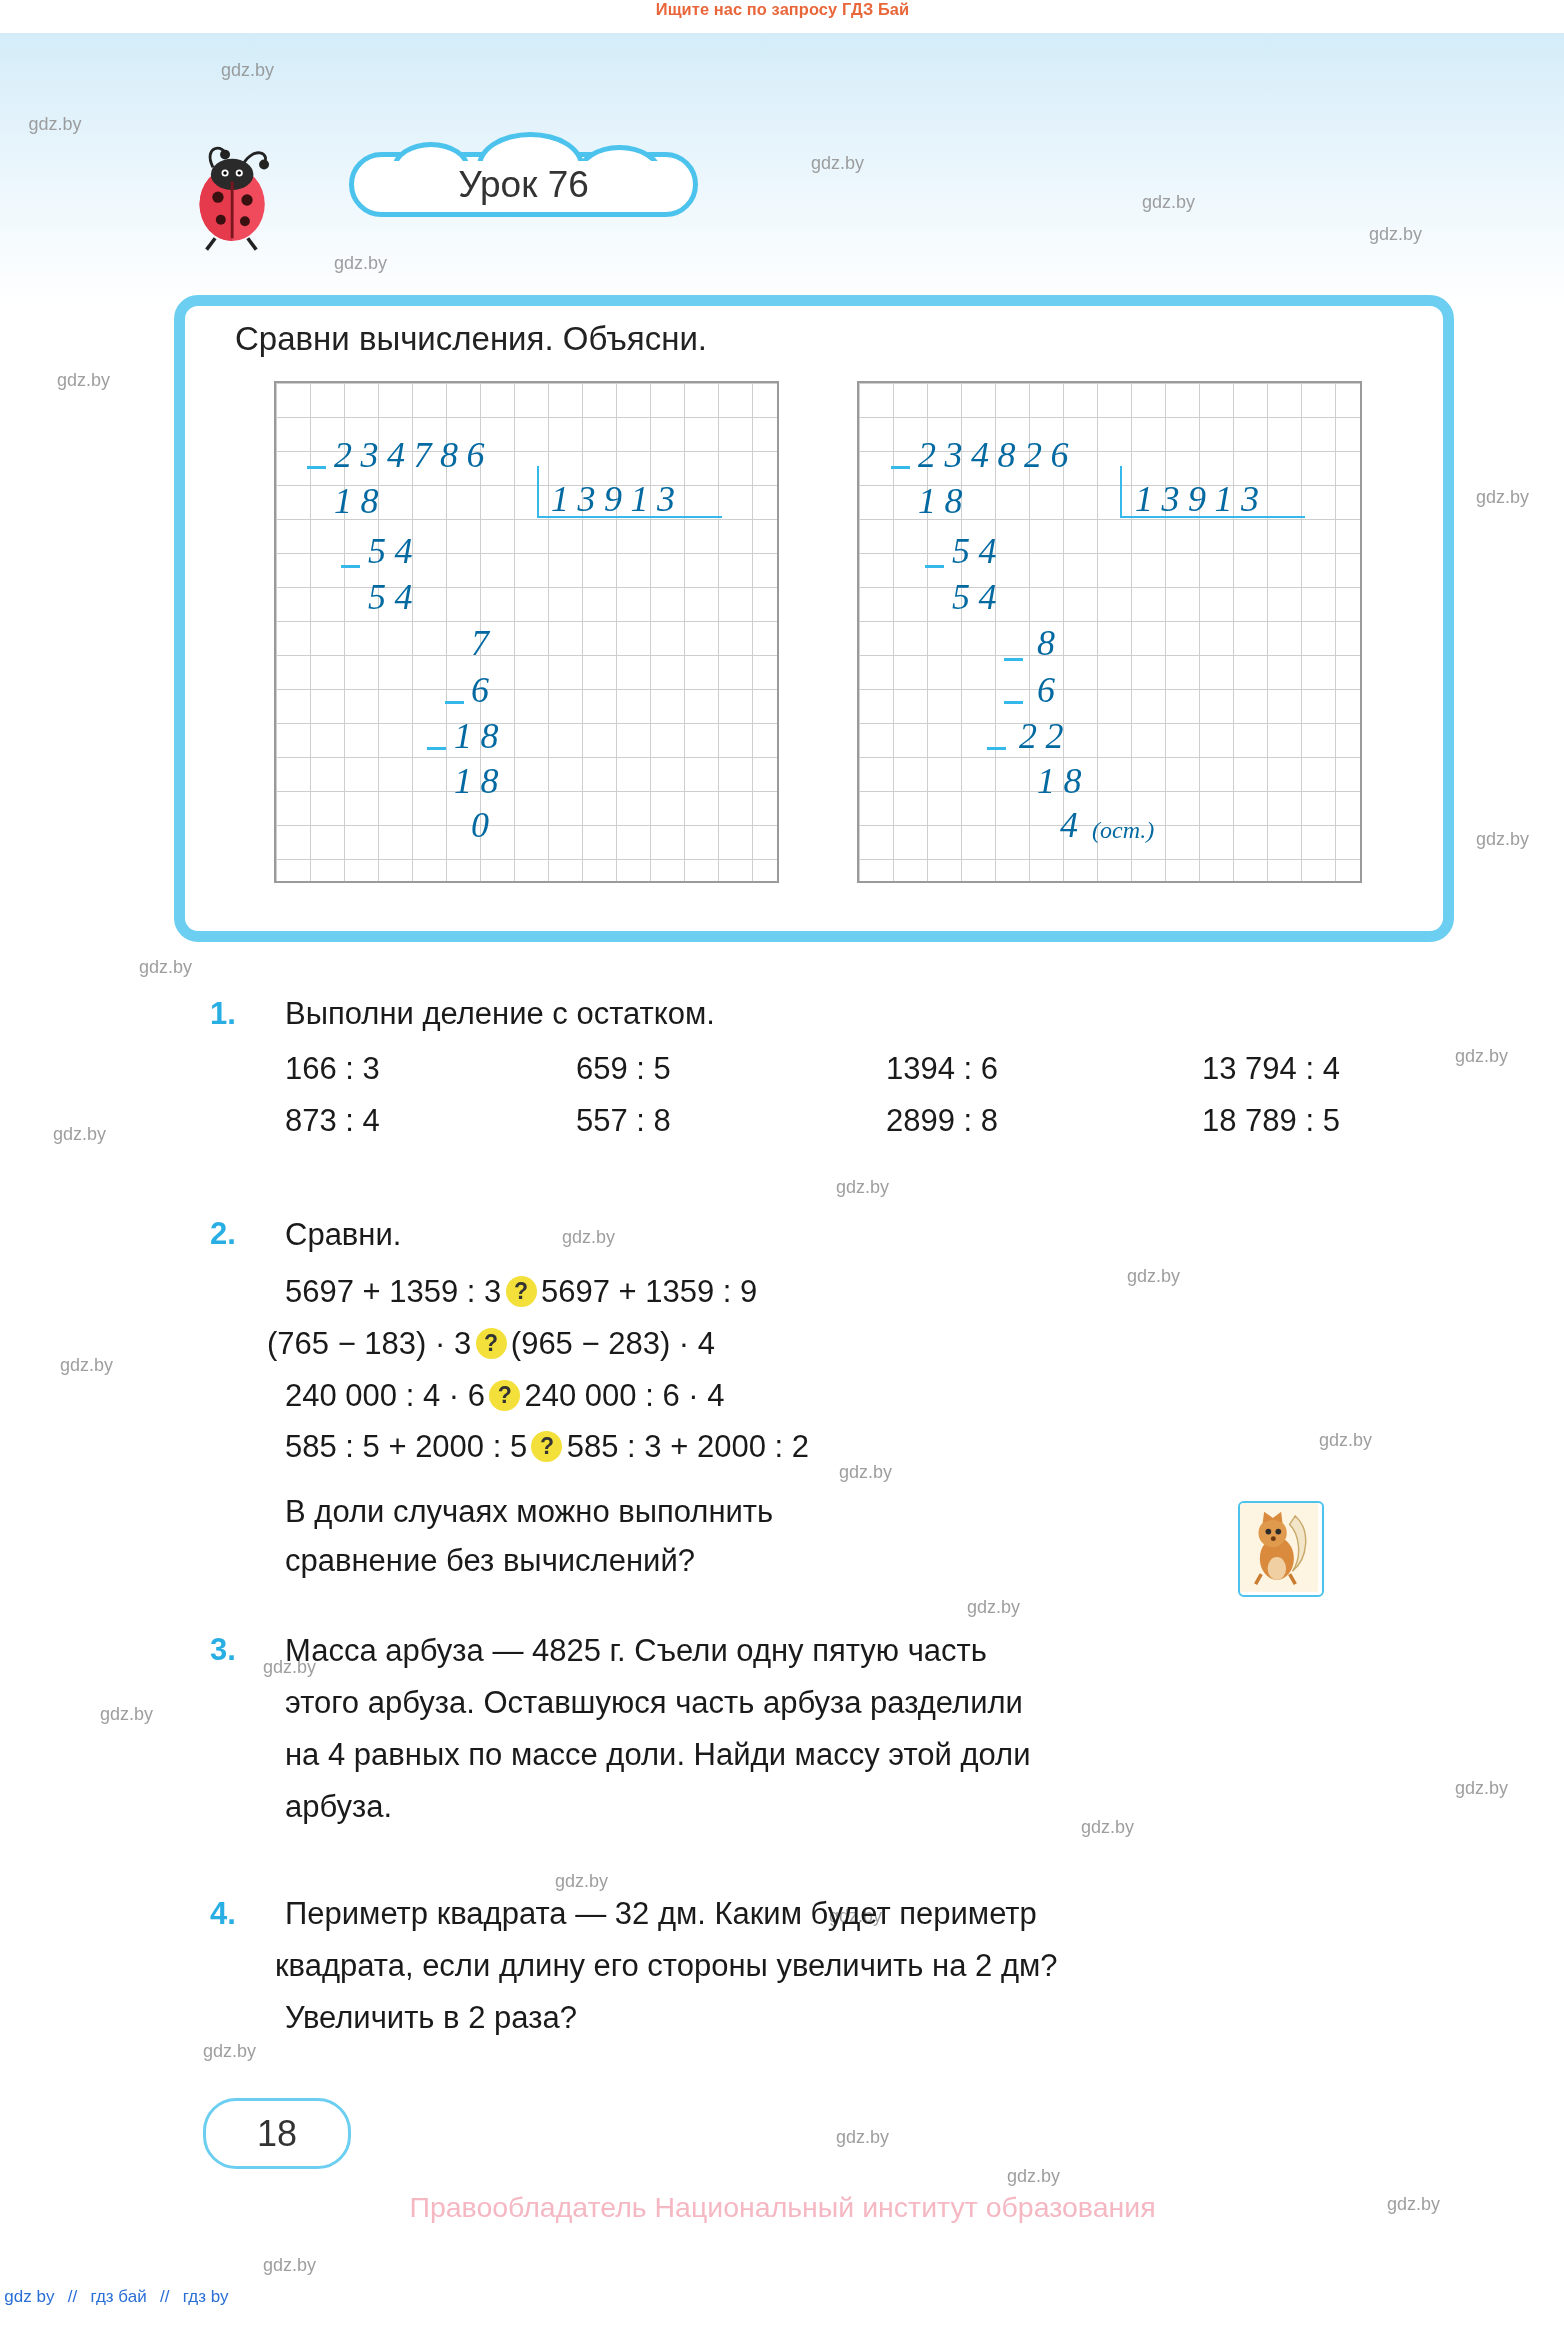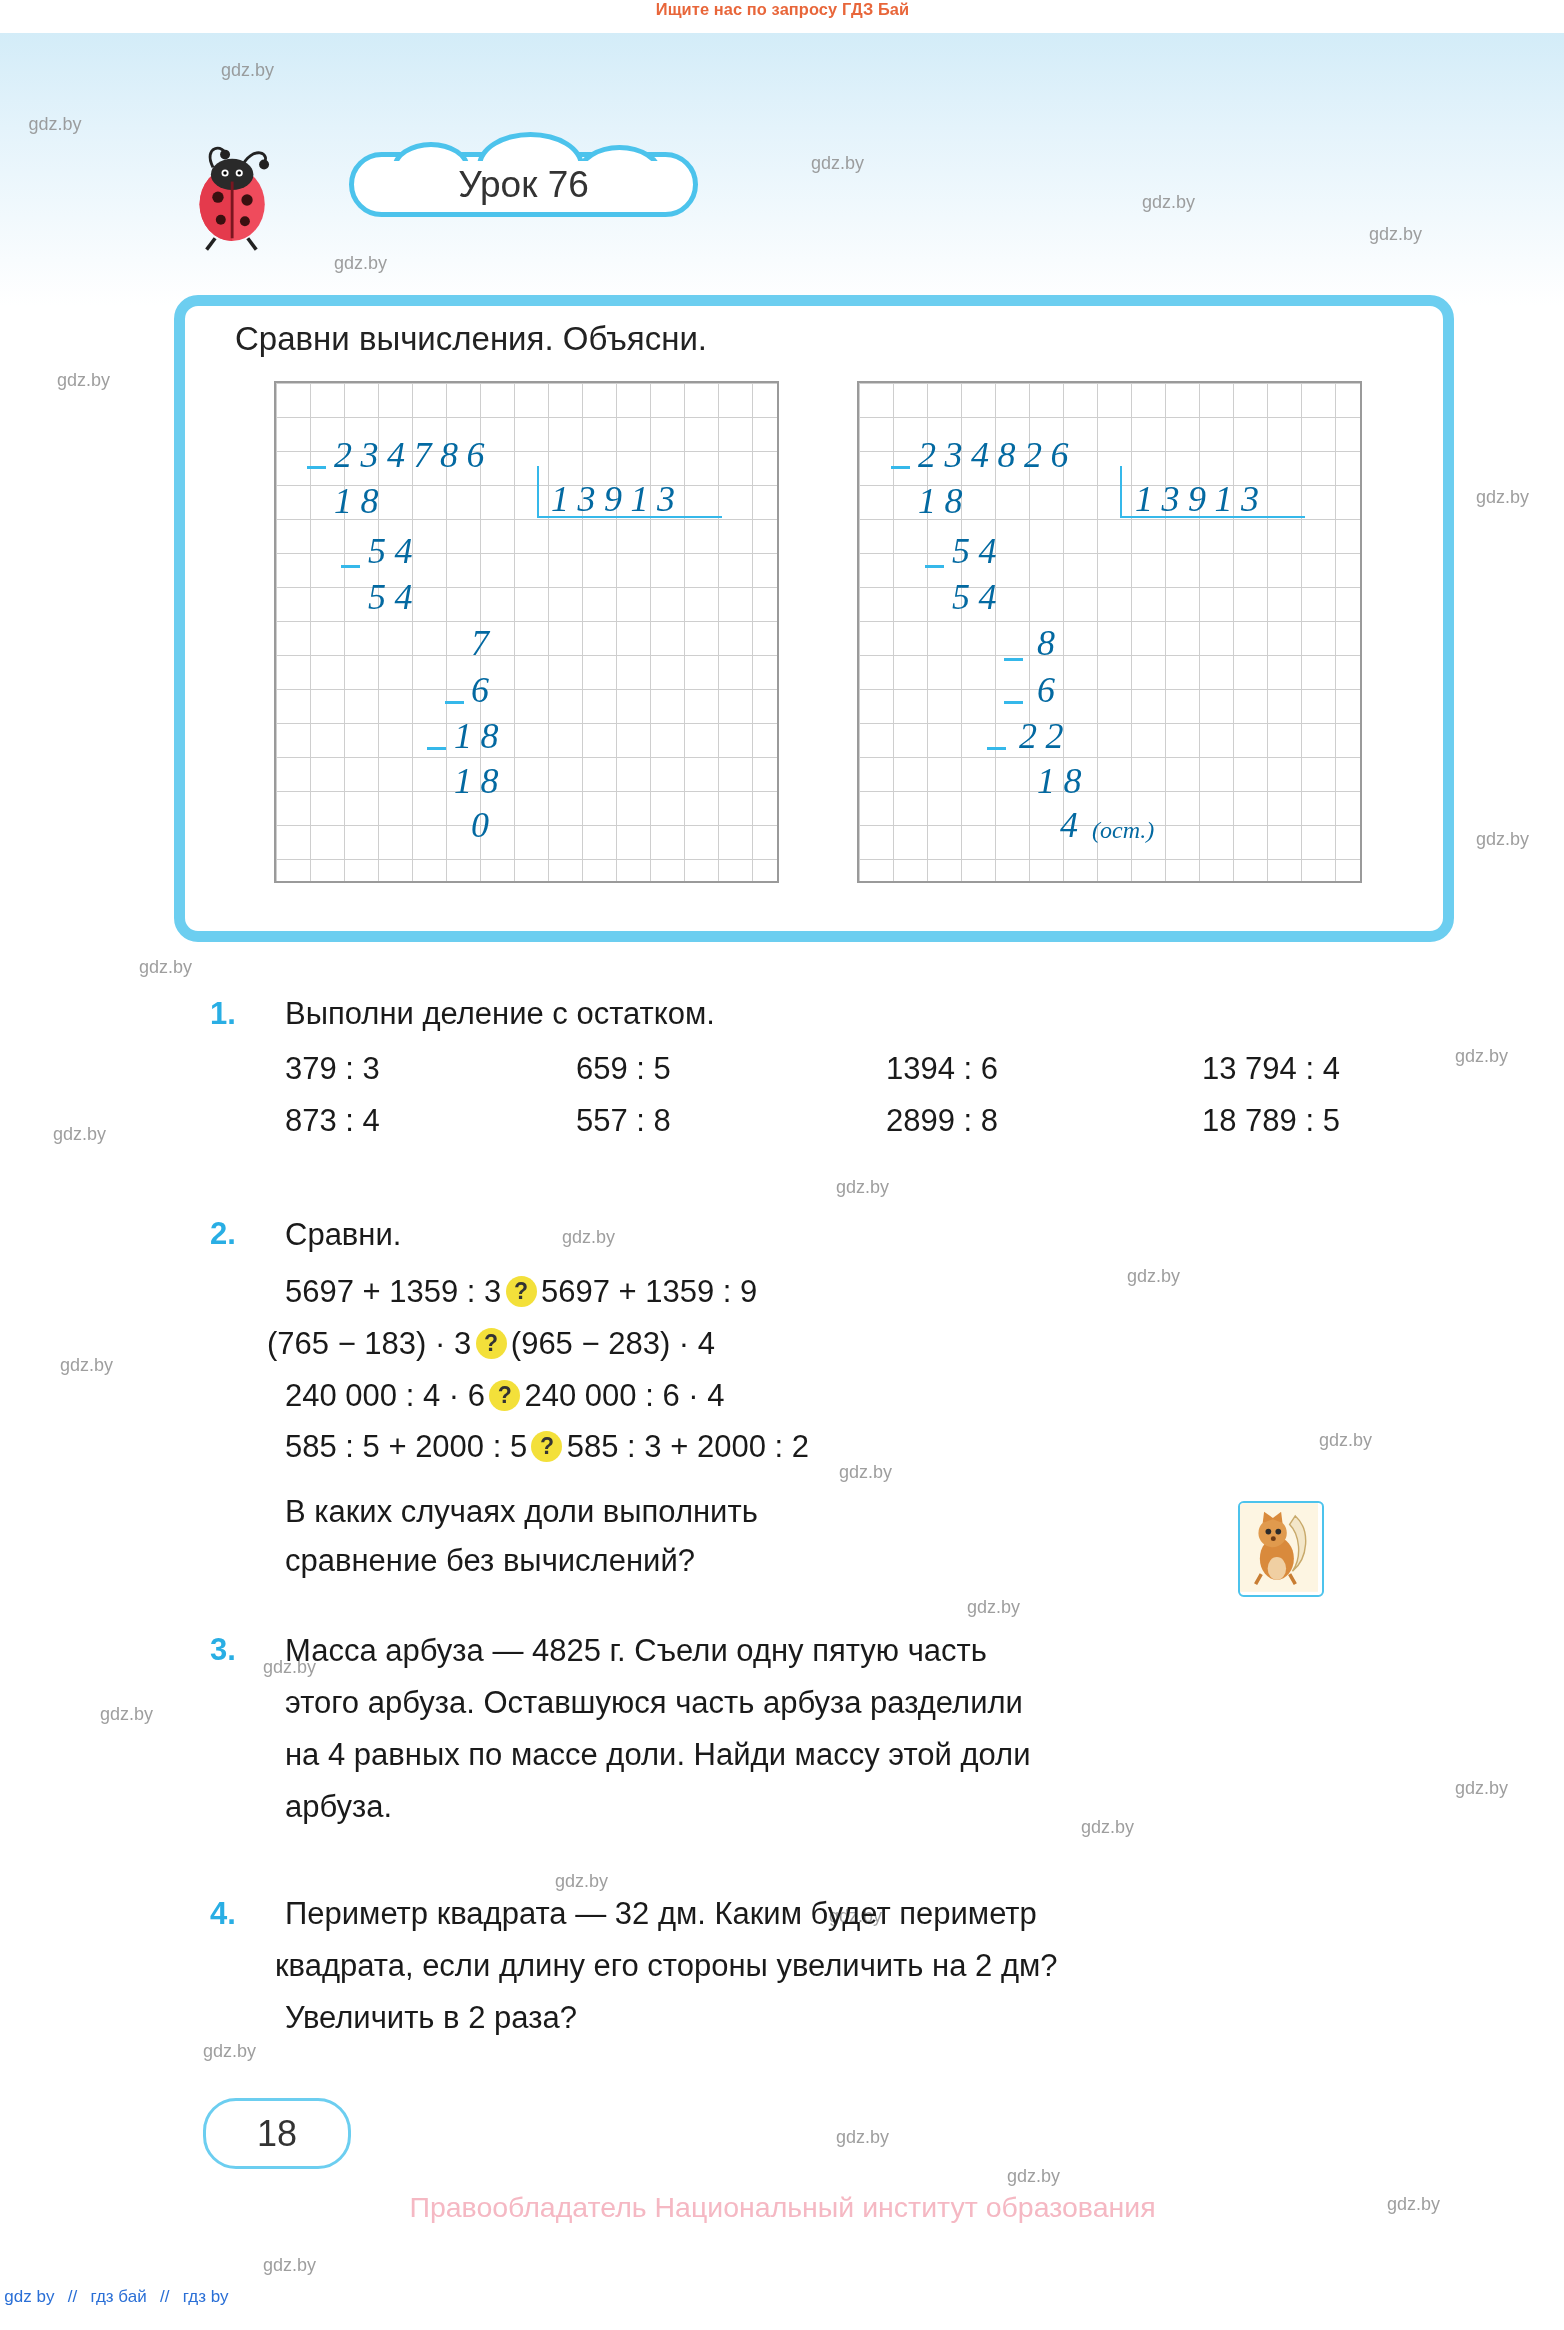--- a/index.html
+++ b/index.html
@@ -230,21 +230,21 @@
 <div class="hw" style="left:1037px;top:669px;">6</div>
 <div class="minus" style="left:987px;top:747px;"></div>
 <div class="hw" style="left:1019px;top:715px;">22</div>
 <div class="hw" style="left:1037px;top:760px;">18</div>
 <div class="hw" style="left:1060px;top:804px;">4</div>
 <div class="hw small" style="left:1092px;top:817px;">(ост.)</div>
 
 <div class="num" style="left:210px;top:996px;">1.</div>
 <div class="txt" style="left:285px;top:992px;">Выполни деление с остатком.</div>
 
-<div class="txt" style="left:285px;top:1047px;">379 : 3</div>
+<div class="txt" style="left:285px;top:1047px;">166 : 3</div>
 <div class="txt" style="left:576px;top:1047px;">659 : 5</div>
 <div class="txt" style="left:886px;top:1047px;">1394 : 6</div>
 <div class="txt" style="left:1202px;top:1047px;">13 794 : 4</div>
 
 <div class="txt" style="left:285px;top:1099px;">873 : 4</div>
 <div class="txt" style="left:576px;top:1099px;">557 : 8</div>
 <div class="txt" style="left:886px;top:1099px;">2899 : 8</div>
 <div class="txt" style="left:1202px;top:1099px;">18 789 : 5</div>
 
 <div class="num" style="left:210px;top:1216px;">2.</div>
@@ -256,21 +256,21 @@
 <div class="txt" style="left:267px;top:1322px;">
   <span>(765 − 183) · 3</span><span class="qmark">?</span><span>(965 − 283) · 4</span>
 </div>
 <div class="txt" style="left:285px;top:1374px;">
   <span>240 000 : 4 · 6</span><span class="qmark">?</span><span>240 000 : 6 · 4</span>
 </div>
 <div class="txt" style="left:285px;top:1425px;">
   <span>585 : 5 + 2000 : 5</span><span class="qmark">?</span><span>585 : 3 + 2000 : 2</span>
 </div>
 
-<div class="txt" style="left:285px;top:1490px;">В каких случаях доли выполнить</div>
+<div class="txt" style="left:285px;top:1490px;">В доли случаях можно выполнить</div>
 <div class="txt" style="left:285px;top:1539px;">сравнение без вычислений?</div>
 
 <div class="squirrel-box">
   <svg width="78" height="89" viewBox="0 0 110 125">
     <rect x="0" y="0" width="110" height="125" fill="#fdf5e2"></rect>
     <path d="M78 18 C100 38 96 78 74 96 C88 76 84 44 70 30 Z" fill="#f3e6c8" stroke="#c8a96a" stroke-width="2"></path>
     <ellipse cx="52" cy="78" rx="24" ry="30" fill="#d98a3c"></ellipse>
     <circle cx="46" cy="42" r="20" fill="#e09a4d"></circle>
     <path d="M32 28 l2 -16 l14 10 Z" fill="#d98a3c"></path>
     <path d="M60 28 l-2 -16 l-13 10 Z" fill="#d98a3c"></path>

